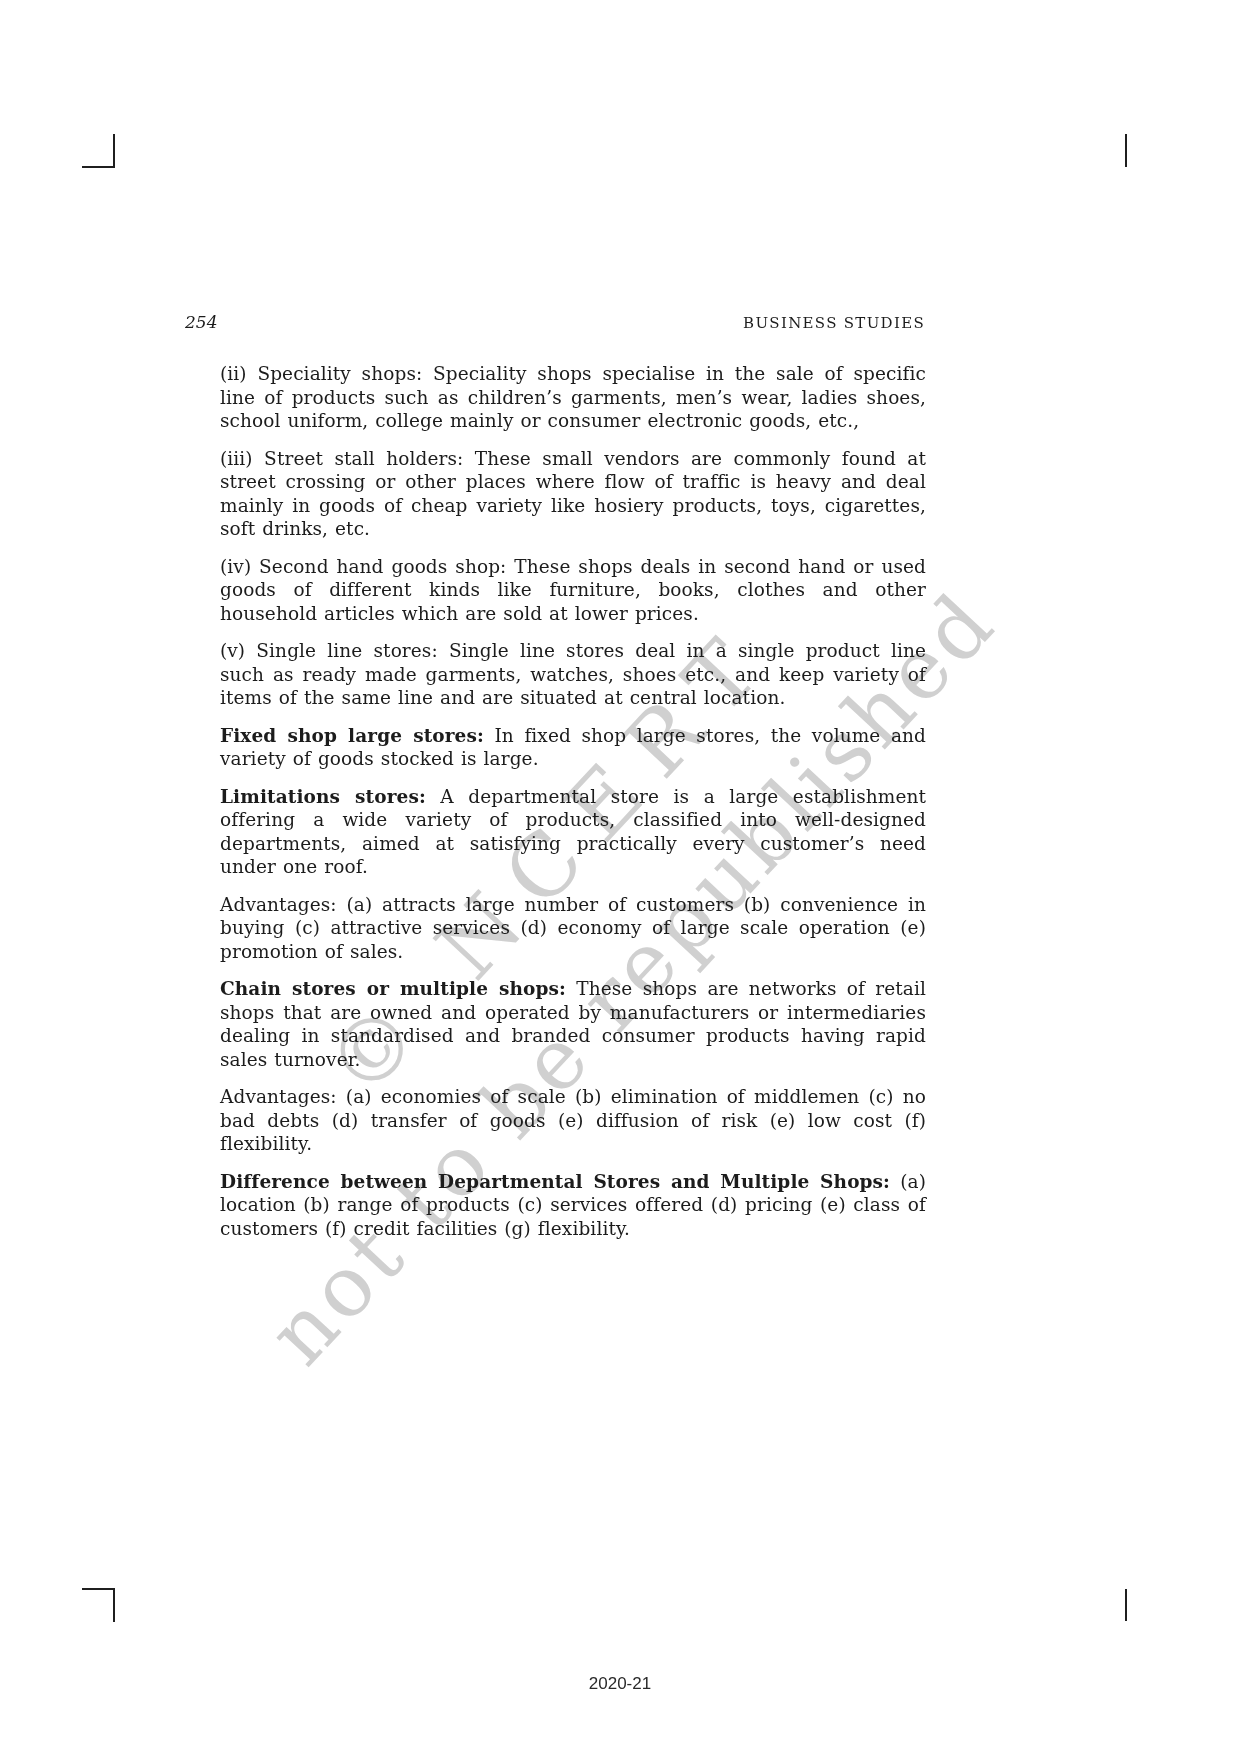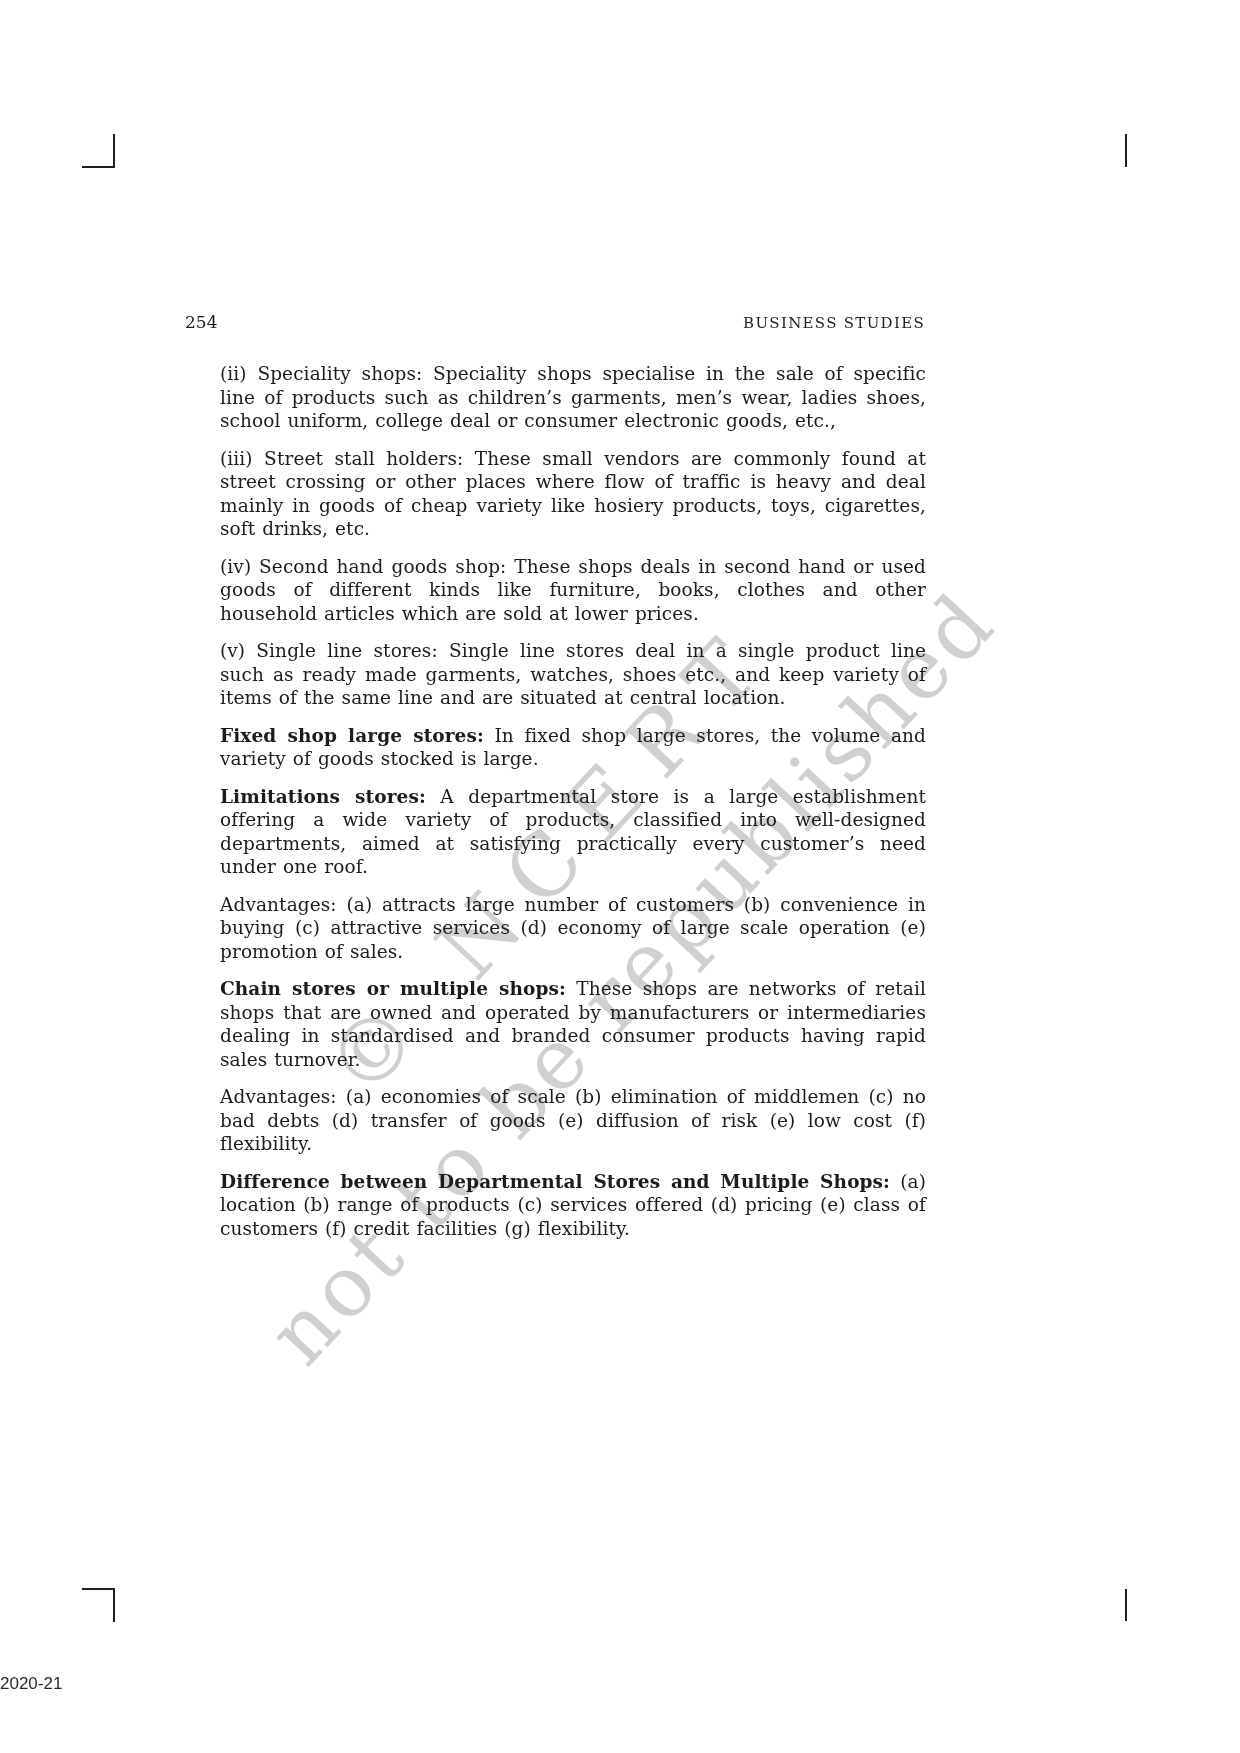--- a/index.html
+++ b/index.html
@@ -64,20 +64,21 @@
     letter-spacing: 5px;
     transform: translate(-50%, -50%) rotate(-47deg);
   }
 
   
   .page-number {
     position: absolute;
     left: 185px; top: 312px;
     font-size: 17px;
     z-index: 1;
+    font-style: italic;
   }
   .header-title {
     position: absolute;
     right: 315px; top: 314px;
     font-size: 15px;
     letter-spacing: 1.3px;
     z-index: 1;
   }
 
   
@@ -97,20 +98,21 @@
   }
   .content-column p .lead {
     font-weight: bold;
   }
 
   
   .footer-year {
     position: absolute;
     left: 0; top: 1674px;
     width: 100%;
+    text-align: center;
     font-family: "Liberation Sans", sans-serif;
     font-size: 17px;
     color: #2a2a2a;
     z-index: 1;
   }
 </style>
 </head>
 <body>
 
 <div id="page">
@@ -123,21 +125,21 @@
   <div class="watermark-layer">
     <div class="wm-line wm-copyright">© NCERT</div>
     <div class="wm-line wm-restriction">not to be republished</div>
   </div>
 
   <div class="page-number">254</div>
   <div class="header-title">BUSINESS STUDIES</div>
 
   <div class="content-column">
   <p>
-    <span class="lead"></span><span class="rest">(ii) Speciality shops: Speciality shops specialise in the sale of specific line of products such as children’s garments, men’s wear, ladies shoes, school uniform, college deal or consumer electronic goods, etc.,</span>
+    <span class="lead"></span><span class="rest">(ii) Speciality shops: Speciality shops specialise in the sale of specific line of products such as children’s garments, men’s wear, ladies shoes, school uniform, college mainly or consumer electronic goods, etc.,</span>
   </p>
 
   <p>
     <span class="lead"></span><span class="rest">(iii) Street stall holders: These small vendors are commonly found at street crossing or other places where flow of traffic is heavy and deal mainly in goods of cheap variety like hosiery products, toys, cigarettes, soft drinks, etc.</span>
   </p>
 
   <p>
     <span class="lead"></span><span class="rest">(iv) Second hand goods shop: These shops deals in second hand or used goods of different kinds like furniture, books, clothes and other household articles which are sold at lower prices.</span>
   </p>
 

